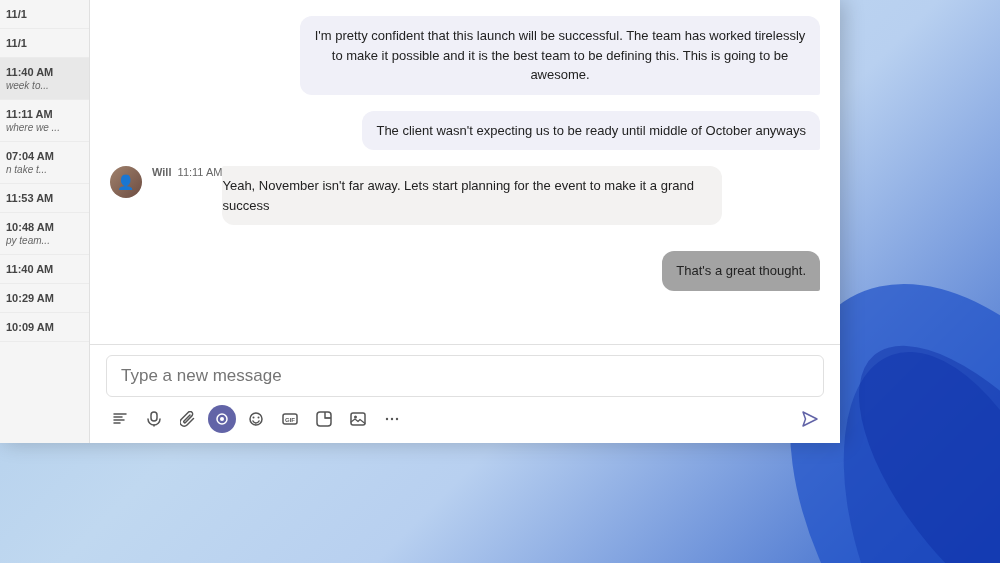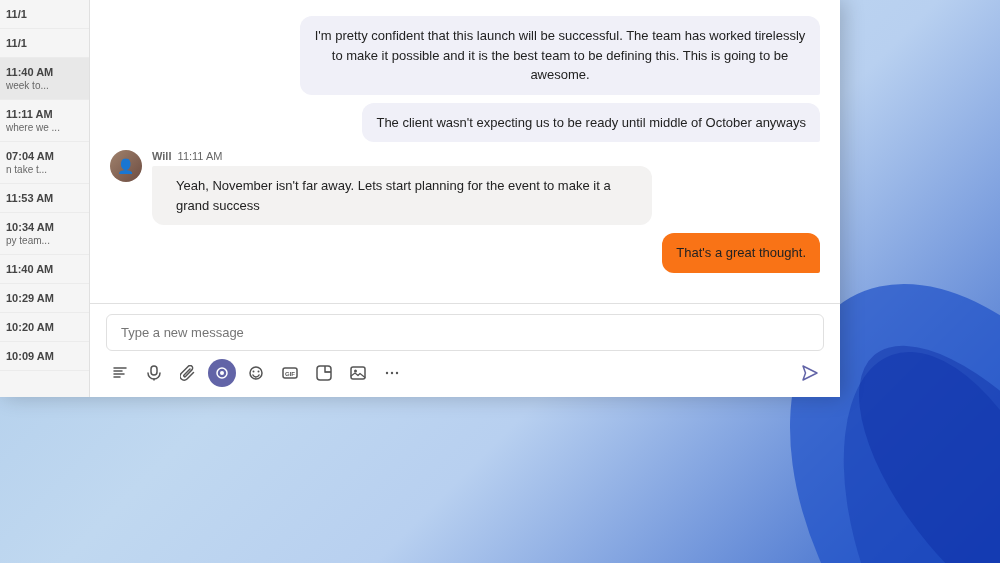--- a/index.html
+++ b/index.html
@@ -29,21 +29,21 @@
       height: 320px;
       z-index: 1;
     }
 
     
     .app-window {
       position: absolute;
       top: 0;
       left: 0;
       width: 840px;
-      height: 397px;
+      height: 443px;
       background: #ffffff;
       display: flex;
       z-index: 2;
       box-shadow: 4px 0 20px rgba(0,0,0,0.2);
     }
 
     
     .sidebar {
       width: 90px;
       background: #f5f5f5;
@@ -68,41 +68,42 @@
     }
 
     .sidebar-item .preview {
       font-size: 10px;
       color: #666;
       display: block;
       white-space: nowrap;
       overflow: hidden;
       text-overflow: ellipsis;
       margin-top: 2px;
+      font-style: italic;
     }
 
     .sidebar-item.active {
       background: #e8e8e8;
     }
 
     
     .chat-area {
       flex: 1;
       display: flex;
       flex-direction: column;
       background: #ffffff;
     }
 
     .messages {
       flex: 1;
       overflow-y: auto;
       padding: 16px 20px;
       display: flex;
       flex-direction: column;
-      gap: 8px;
+      gap: 16px;
     }
 
     
     .msg-outgoing {
       display: flex;
       justify-content: flex-end;
     }
 
     .msg-outgoing .bubble {
       background: #f0f0f8;
@@ -141,57 +142,58 @@
       height: 100%;
       background: linear-gradient(135deg, #a0826d 0%, #6d4c41 100%);
       display: flex;
       align-items: center;
       justify-content: center;
       font-size: 14px;
     }
 
     .msg-incoming .bubble-wrap {
       display: flex;
-      flex-direction: column;
+      flex-direction: row;
     }
 
     .msg-incoming .sender-info {
       font-size: 11px;
       color: #666;
       margin-bottom: 4px;
     }
 
     .msg-incoming .bubble {
       background: #f3f2f1;
       color: #222;
-      padding: 10px 24px;
+      padding: 10px 0;
       border-radius: 2px 12px 12px 12px;
       max-width: 500px;
       font-size: 13px;
       line-height: 1.5;
     }
 
     .msg-small .bubble {
-      background: #f97316;
+      background: #a3a3a3;
       border-radius: 12px 12px 2px 12px;
+      margin-top: 10px;
     }
 
     
     .input-area {
       border-top: 1px solid #e0e0e0;
       padding: 10px 16px;
       background: #fff;
     }
 
     .message-input {
       width: 100%;
       border: 1px solid #e0e0e0;
       border-radius: 6px;
       padding: 10px 14px;
-      font-size: 13px;
+      font-size: 17px;
       color: #999;
       outline: none;
       margin-bottom: 8px;
       background: #fff;
     }
 
     .toolbar {
       display: flex;
       align-items: center;
       gap: 6px;
@@ -251,31 +253,28 @@
       <span class="preview">where we ...</span>
     </div>
     <div class="sidebar-item">
       <span class="time">07:04 AM</span>
       <span class="preview">n take t...</span>
     </div>
     <div class="sidebar-item">
       <span class="time">11:53 AM</span>
     </div>
     <div class="sidebar-item">
-      <span class="time">10:34 AM</span>
+      <span class="time">10:48 AM</span>
       <span class="preview">py team...</span>
     </div>
     <div class="sidebar-item">
       <span class="time">11:40 AM</span>
     </div>
     <div class="sidebar-item">
       <span class="time">10:29 AM</span>
-    </div>
-    <div class="sidebar-item">
-      <span class="time">10:20 AM</span>
     </div>
     <div class="sidebar-item">
       <span class="time">10:09 AM</span>
     </div>
   </div>
 
   <div class="chat-area">
     <div class="messages">
 
       <div class="msg-outgoing">

